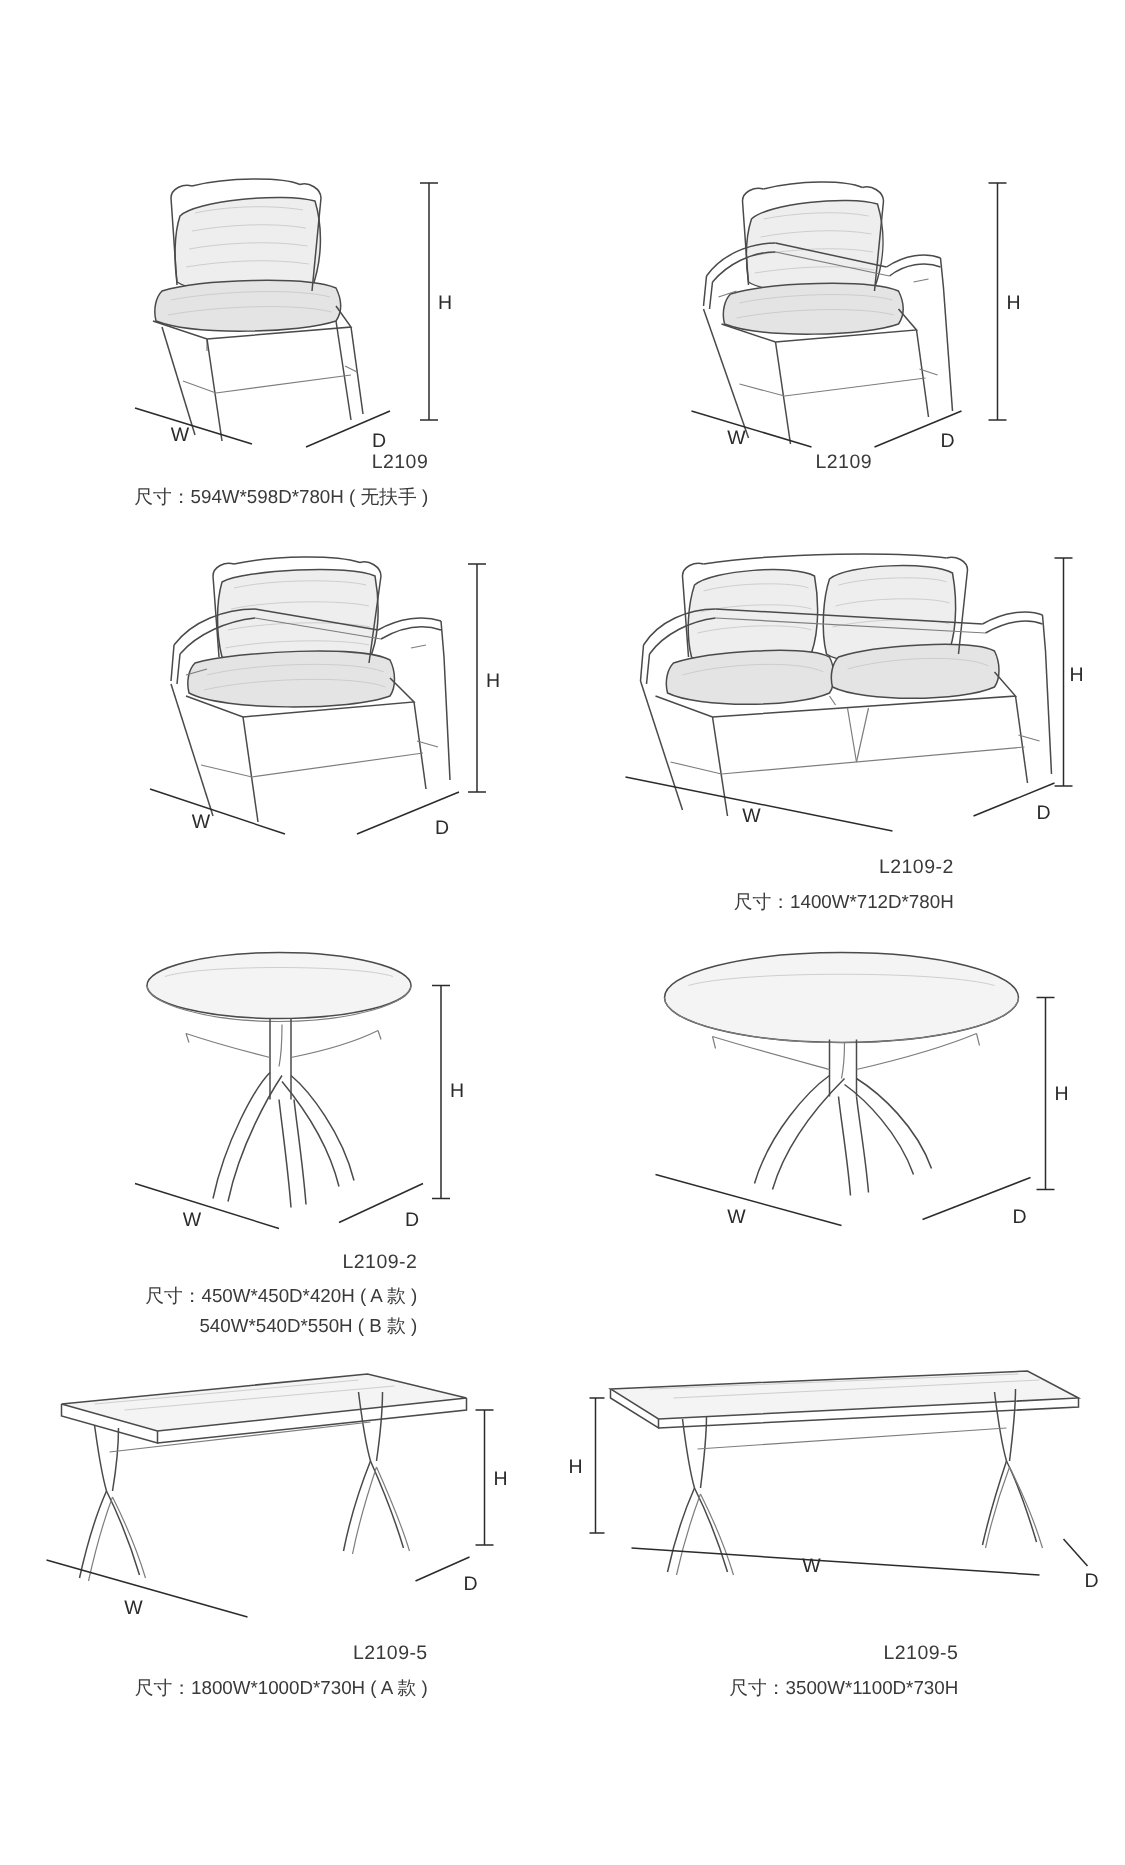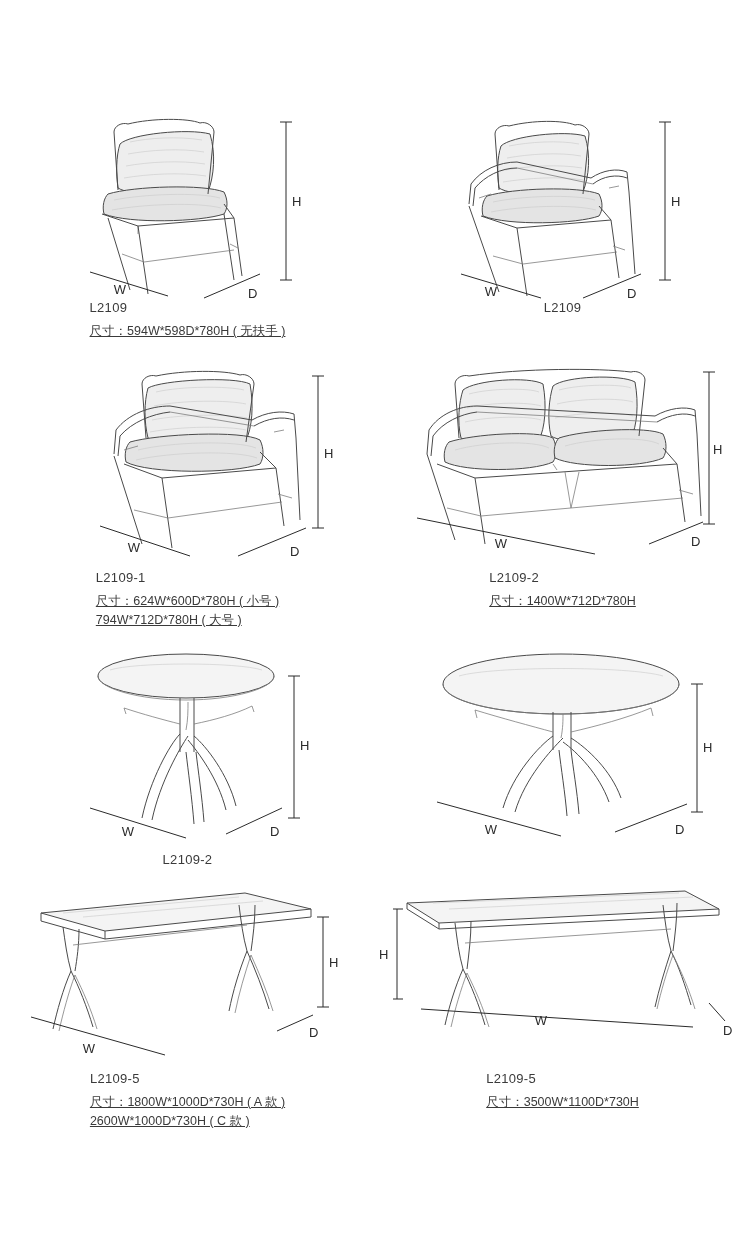--- a/index.html
+++ b/index.html
@@ -34,34 +34,34 @@
     box-sizing: border-box;
   }
   .art {
     position: relative;
     width: 100%;
     display: flex;
     justify-content: center;
     align-items: flex-end;
   }
   .caption {
-    text-align: left;
+    text-align: right;
     line-height: 1.55;
   }
   .model {
     font-size: 13px;
     color: #3a3a3a;
     letter-spacing: 0.3px;
   }
   .dims {
     font-size: 12.5px;
     color: #3a3a3a;
     margin-top: 4px;
   }
-  .dims div { white-space: nowrap; text-decoration: underline; }
+  .dims div { white-space: nowrap; }
   svg { display: block; overflow: visible; }
   .ln { stroke: #4a4a4a; stroke-width: 1; fill: none; }
   .ln-thin { stroke: #7d7d7d; stroke-width: 0.8; fill: none; }
   .dim { stroke: #2b2b2b; stroke-width: 1; fill: none; }
   .lbl { font-family: "Liberation Sans", sans-serif; font-size: 13px; fill: #2b2b2b; }
   .cush { fill: #eeeeee; stroke: #4a4a4a; stroke-width: 1; }
   .cush2 { fill: #e4e4e4; stroke: #4a4a4a; stroke-width: 1; }
   .top { fill: #f4f4f4; stroke: #4a4a4a; stroke-width: 1; }
   .hair { stroke: #c9c9c9; stroke-width: 0.6; fill: none; }
   .row1 { margin-top: 58px; }
@@ -232,27 +232,20 @@
           <path class="dim" d="M274 160 L286 160"></path>
           <text class="lbl" x="286" y="90">H</text>
 
           <path class="dim" d="M62 158 L152 188"></path>
           <text class="lbl" x="96" y="184" text-anchor="middle">W</text>
 
           <path class="dim" d="M268 160 L200 188"></path>
           <text class="lbl" x="252" y="188">D</text>
         </svg>
       </div>
-      <div class="caption">
-        <div class="model">L2109-1</div>
-        <div class="dims">
-          <div>尺寸：624W*600D*780H ( 小号 )</div>
-          <div>794W*712D*780H ( 大号 )</div>
-        </div>
-      </div>
     </div>
 
     <div class="cell">
       <div class="art">
         <svg width="300" height="200" viewBox="0 0 300 200">
 
           <path class="cush" d="M50 22 C62 12 116 8 130 16 C134 38 132 60 126 72 C104 78 60 78 48 70 C44 54 46 34 50 22 Z"></path>
           <path class="hair" d="M56 26 C78 20 116 20 126 24"></path>
           <path class="hair" d="M54 40 C78 34 116 34 128 38"></path>
           <path class="hair" d="M52 54 C78 48 116 48 128 52"></path>
@@ -348,20 +341,24 @@
 
           <path class="dim" d="M52 168 L148 198"></path>
           <text class="lbl" x="90" y="196" text-anchor="middle">W</text>
 
           <path class="dim" d="M244 168 L188 194"></path>
           <text class="lbl" x="232" y="196">D</text>
         </svg>
       </div>
       <div class="caption">
         <div class="model">L2109-2</div>
+        <div class="dims">
+          <div>尺寸：450W*450D*420H ( A 款 )</div>
+          <div>540W*540D*550H ( B 款 )</div>
+        </div>
       </div>
     </div>
 
     <div class="cell">
       <div class="art">
         <svg width="300" height="210" viewBox="0 0 300 210">
 
           <ellipse class="top" cx="148" cy="44" rx="118" ry="30"></ellipse>
           <path class="ln-thin" d="M30 44 C30 60 82 74 148 74 C214 74 266 60 266 44"></path>
           <path class="hair" d="M46 36 C80 26 216 26 250 36"></path>
@@ -434,21 +431,20 @@
           <text class="lbl" x="66" y="174" text-anchor="middle">W</text>
 
           <path class="dim" d="M290 136 L254 152"></path>
           <text class="lbl" x="286" y="158">D</text>
         </svg>
       </div>
       <div class="caption">
         <div class="model">L2109-5</div>
         <div class="dims">
           <div>尺寸：1800W*1000D*730H ( A 款 )</div>
-          <div>2600W*1000D*730H ( C 款 )</div>
         </div>
       </div>
     </div>
 
     <div class="cell">
       <div class="art">
         <svg width="340" height="190" viewBox="0 0 340 190">
 
           <path class="top" d="M14 24 L292 12 L326 30 L46 44 Z"></path>
           <path class="ln" d="M14 24 L14 30 L46 50 L46 44"></path>

